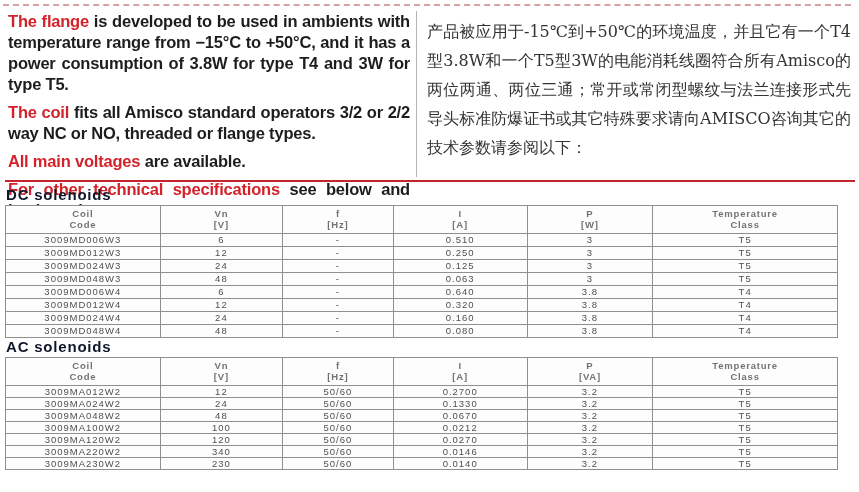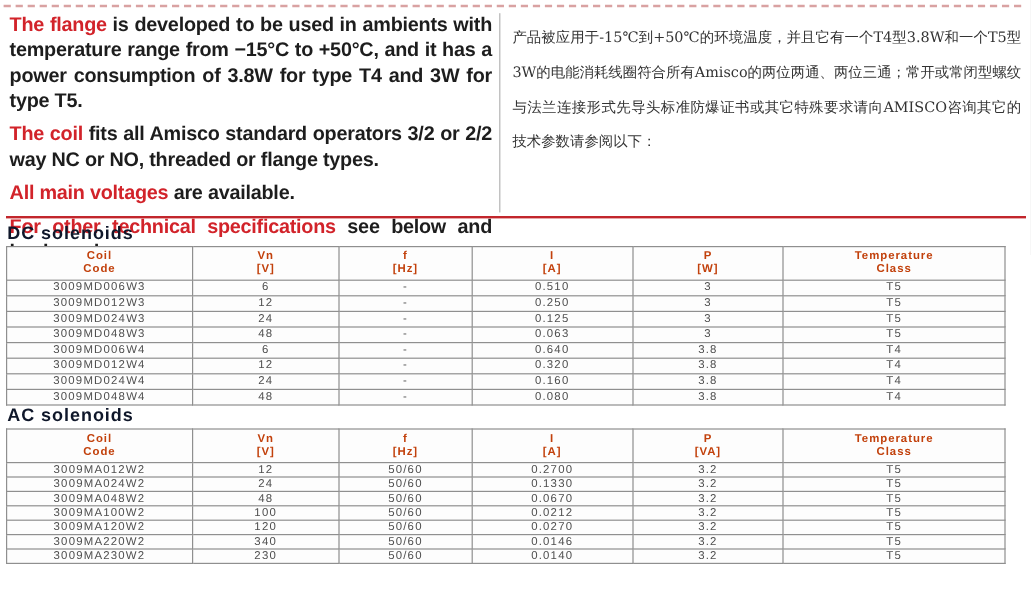--- a/index.html
+++ b/index.html
@@ -26,21 +26,21 @@
   .en p {
     font-size:16.5px; line-height:21px; letter-spacing:-0.2px;
     color:#1d1d1d; text-align:justify; margin-bottom:7px;
     font-weight:bold;
   }
   .en .lead { color:#d2232a; font-weight:bold; }
   .vdiv { width:1px; background:#b3b3b3; margin:2px 0 0 0; height:166px; }
   .zh { flex:1; padding:8px 2px 0 10px; }
   .zh p {
     font-family:"DejaVu Serif", serif;
-    font-size:12px; line-height:29px; color:#333333;
+    font-size:16px; line-height:29px; color:#333333;
     text-align:justify;
   }
   
   .red-rule {
     position:absolute; top:180px; left:5px; right:4px;
     height:2px; background:#c2262c;
   }
   
   .tables { position:absolute; top:187px; left:5px; width:833px; }
   .tbl-title {
@@ -49,21 +49,21 @@
   }
   .ac-title { margin-top:1px; }
   table.spec {
     width:100%; border-collapse:collapse; table-layout:fixed;
     background:#fdfdfd;
   }
   table.spec th, table.spec td {
     border:1px solid #8f8f8f;
     color:#4f4f4f; text-align:center; vertical-align:middle;
   }
-  table.spec th { font-weight:bold; padding:2px 0 3px; color:#c2410c; }
+  table.spec th { font-weight:bold; padding:2px 0 3px; color:#737373; }
   table.spec th div { font-size:9.5px; line-height:11px; letter-spacing:0.8px; }
   table.spec td {
     font-size:9.5px; letter-spacing:1px;
   }
   .dc td { height:13px; line-height:10px; padding:1px 0;margin-top:24px; }
   .ac td { height:12px; line-height:9px; padding:1px 0; }
   col.c0 { width:18.6%; } col.c1 { width:14.7%; } col.c2 { width:13.3%; }
   col.c3 { width:16.1%; } col.c4 { width:15.1%; } col.c5 { width:22.2%; }
 </style>
 </head>

